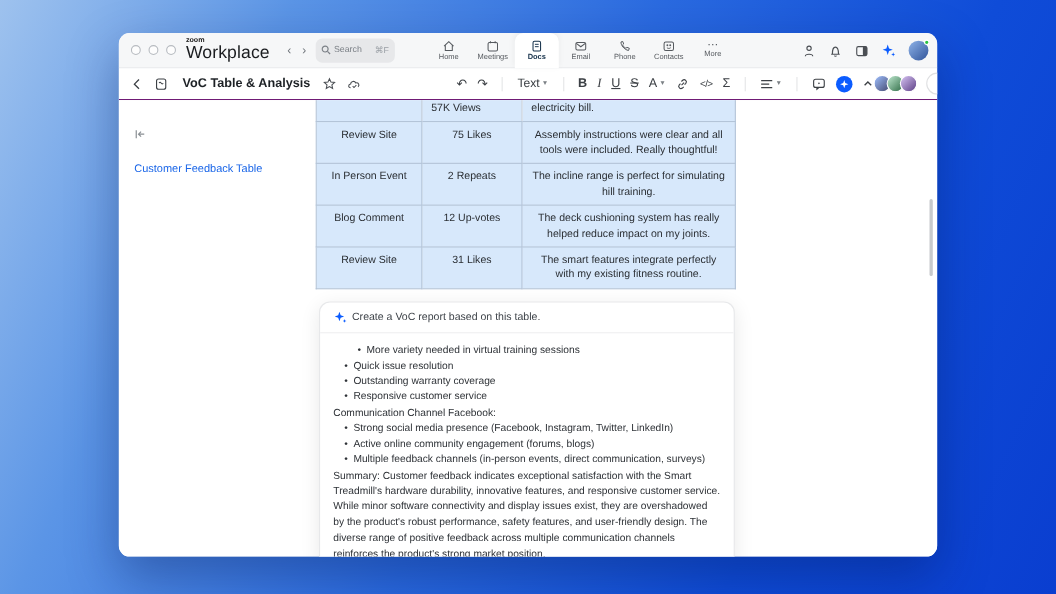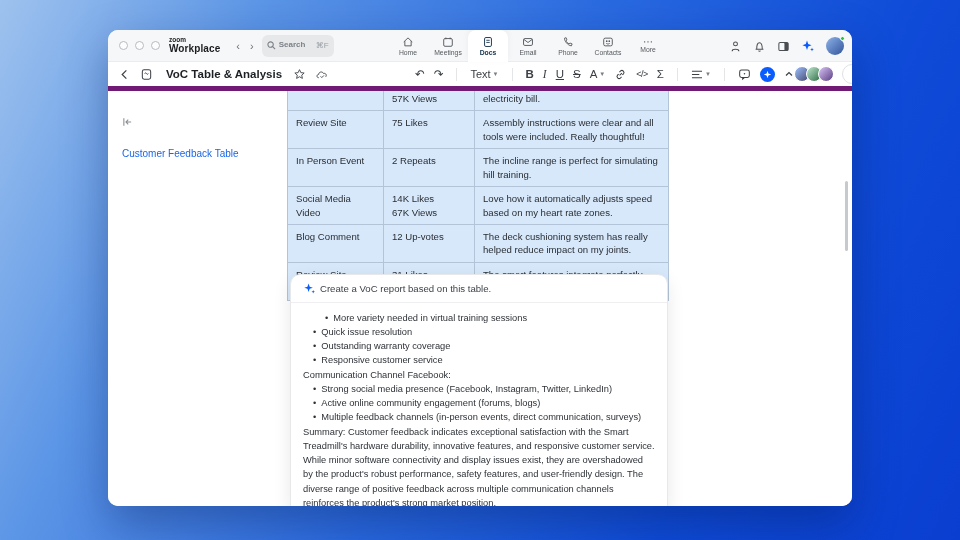--- a/index.html
+++ b/index.html
@@ -16,42 +16,42 @@
   }
   
   .app-header {
     height:32px; background:#f6f7f8; display:flex; align-items:stretch;
     position:relative; flex:0 0 32px; border-bottom:1px solid #ececee;
   }
   .traffic { display:flex; align-items:center; gap:7px; padding:0 9px 0 11px; }
   .traffic span { width:9px; height:9px; border-radius:50%; border:1.4px solid #b7bbc0; background:#fdfdfd; }
   .logo { display:flex; flex-direction:column; justify-content:center; line-height:1; margin-right:8px; }
   .logo .z { font-size:6.5px; color:#222; font-weight:700; }
-  .logo .w { font-size:10px; color:#1a1c1f; font-weight:700; letter-spacing:.1px; }
+  .logo .w { font-size:16px; color:#1a1c1f; font-weight:400; letter-spacing:.1px; }
   .hist { display:flex; align-items:center; gap:10px; color:#6d7278; font-size:11px; margin:0 8px; }
   .hist .chev { cursor:pointer; }
   .search-pill {
     align-self:center; width:72px; height:22px; background:#e7e8ea; border-radius:6px;
     display:flex; align-items:center; padding:0 5px; gap:3px; overflow:hidden;
   }
-  .search-pill .ph { font-size:8px; color:#7c8187; width:24px; line-height:1.1;font-weight:bold; }
+  .search-pill .ph { font-size:8px; color:#7c8187; width:24px; line-height:1.1; }
   .search-pill .kbd { font-size:8px; color:#9a9fa5; margin-left:auto; white-space:nowrap; }
   .nav { position:absolute; left:280px; top:0; height:32px; display:flex; }
   .nav-item {
     width:40px; display:flex; flex-direction:column; align-items:center; justify-content:center;
     gap:1px; color:#55595e; cursor:pointer;
   }
   .nav-item .lbl { font-size:6.8px; color:#55595e; }
   .nav-item.active { background:#fff; border-radius:8px 8px 0 0; box-shadow:0 -2px 6px rgba(0,0,0,.05); color:#15314a; }
   .nav-item.active .lbl { color:#15314a; font-weight:700; }
   .hdr-right { position:absolute; right:8px; top:0; height:32px; display:flex; align-items:center; gap:11px; color:#4a4e53; }
   .avatar { width:18px; height:18px; border-radius:50%; background:linear-gradient(135deg,#8fb3e8,#30549a); position:relative; cursor:pointer; }
   .avatar .dot { position:absolute; right:-1px; top:-1px; width:5px; height:5px; border-radius:50%; background:#27c240; border:1px solid #fff; }
   
-  .doc-toolbar { height:29px; flex:0 0 29px; display:flex; align-items:center; background:#fff; border-bottom:5px solid #701a75; padding:0 10px; font-size:11px; color:#3c4045; }
+  .doc-toolbar { height:29px; flex:0 0 29px; display:flex; align-items:center; background:#fff; border-bottom:1px solid #701a75; padding:0 10px; font-size:11px; color:#3c4045; }
   .tb-group { display:flex; align-items:center; gap:9px; }
   .tb-btn { cursor:pointer; display:flex; align-items:center; gap:2px; color:#3c4045; }
   .doc-title { font-size:11.5px; font-weight:700; color:#1d2125; margin:0 2px 0 4px; white-space:nowrap; }
   .sep { width:1px; height:13px; background:#e4e5e7; margin:0 4px; }
   .glyph { font-size:11.5px; }
   .bold-g { font-weight:800; } .italic-g { font-style:italic; font-family:"Liberation Serif",serif; }
   .under-g { text-decoration:underline; } .strike-g { text-decoration:line-through; }
   .mini-chev { font-size:6px; color:#7b8085; }
   .ai-round { width:15px; height:15px; border-radius:50%; background:#0b5cff; color:#fff; display:flex; align-items:center; justify-content:center; cursor:pointer; }
   .collab { display:flex; margin-left:auto; }
@@ -62,21 +62,21 @@
   .share-btn { display:flex; align-items:center; gap:4px; border:1px solid #dfe0e2; border-radius:12px; height:20px; padding:0 9px; margin:0 8px; font-size:10.5px; font-weight:700; color:#2b2f33; cursor:pointer; background:#fff; }
   
   .doc-body { flex:1; position:relative; background:#fff; }
   .side-nav { position:absolute; left:14px; top:8px; width:160px; }
   .collapse { color:#8a8f94; cursor:pointer; margin-left:5px; }
   .toc-link { margin-top:21px; font-size:10px; color:#1a66e8; cursor:pointer; white-space:nowrap; }
   
   .voc-table { position:absolute; left:179px; top:0; width:381px; border-collapse:collapse; font-size:9.6px; color:#2a2e33; table-layout:fixed; }
   .voc-table td { background:#d7e8fb; border:1px solid #b3c4d8; padding:5px 8px 5px 8px; vertical-align:top; line-height:1.4; }
   .voc-table tr.partial td { height:17px; border-top:none; padding-top:1px; overflow:hidden; }
-  .voc-table tr:not(.partial) td { height:30px; }
+  .voc-table tr:not(.partial) td { height:30px;text-align:center; }
   .col-src { width:96px; } .col-met { width:91px; } .col-fb { width:194px; }
   td.met { white-space:pre-line;margin-top:11px; }
   
   .ai-card {
     position:absolute; left:182px; top:183px; width:378px;
     background:#fff; border:1px solid #e7e8ea; border-radius:10px;
     box-shadow:0 5px 18px rgba(0,0,0,.09); overflow:hidden;
   }
   .ai-head { display:flex; align-items:center; gap:4px; padding:7px 12px; border-bottom:1px solid #efeff1; }
   .ai-head .prompt { font-size:9.6px; color:#3e4349; }
@@ -331,26 +331,20 @@
       </tr>
       <tr>
         <td>Review Site</td>
         <td class="met">75 Likes</td>
         <td>Assembly instructions were clear and all tools were included. Really thoughtful!</td>
       </tr>
       <tr>
         <td>In Person Event</td>
         <td class="met">2 Repeats</td>
         <td>The incline range is perfect for simulating hill training.</td>
-      </tr>
-      <tr>
-        <td>Social Media Video</td>
-        <td class="met">14K Likes
-67K Views</td>
-        <td>Love how it automatically adjusts speed based on my heart rate zones.</td>
       </tr>
       <tr>
         <td>Blog Comment</td>
         <td class="met">12 Up-votes</td>
         <td>The deck cushioning system has really helped reduce impact on my joints.</td>
       </tr>
       <tr>
         <td>Review Site</td>
         <td class="met">31 Likes</td>
         <td>The smart features integrate perfectly with my existing fitness routine.</td>

